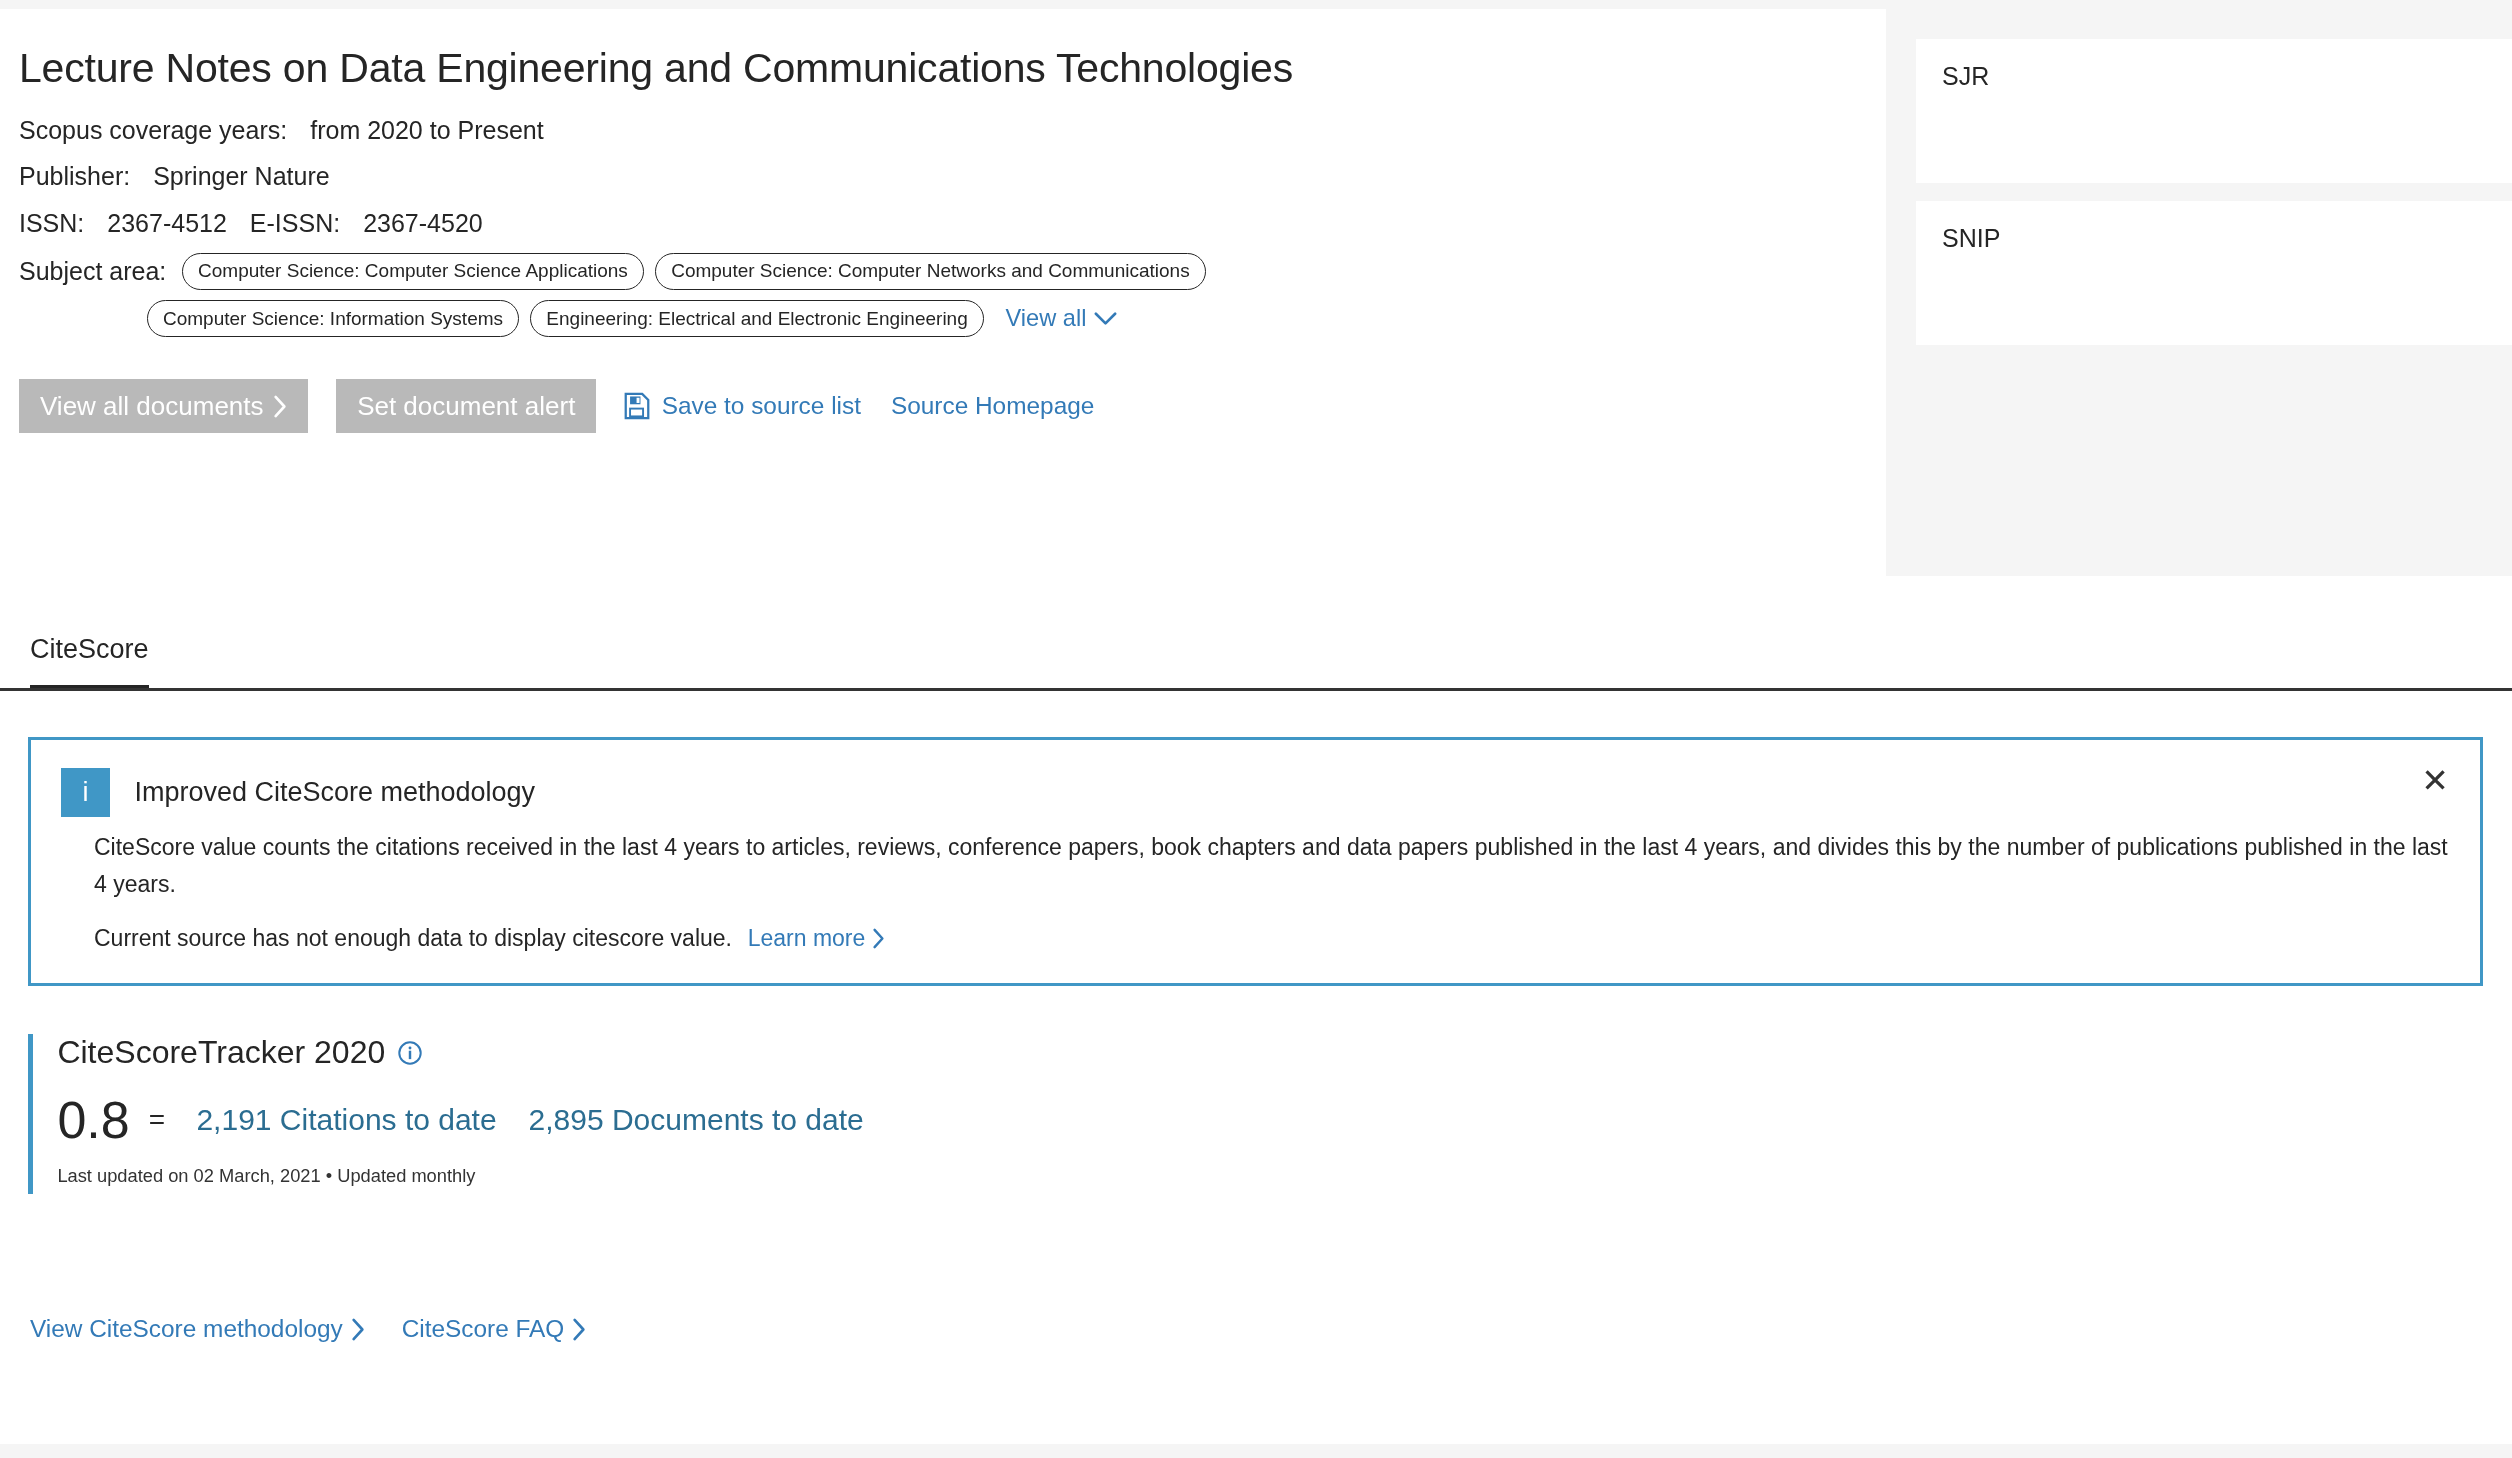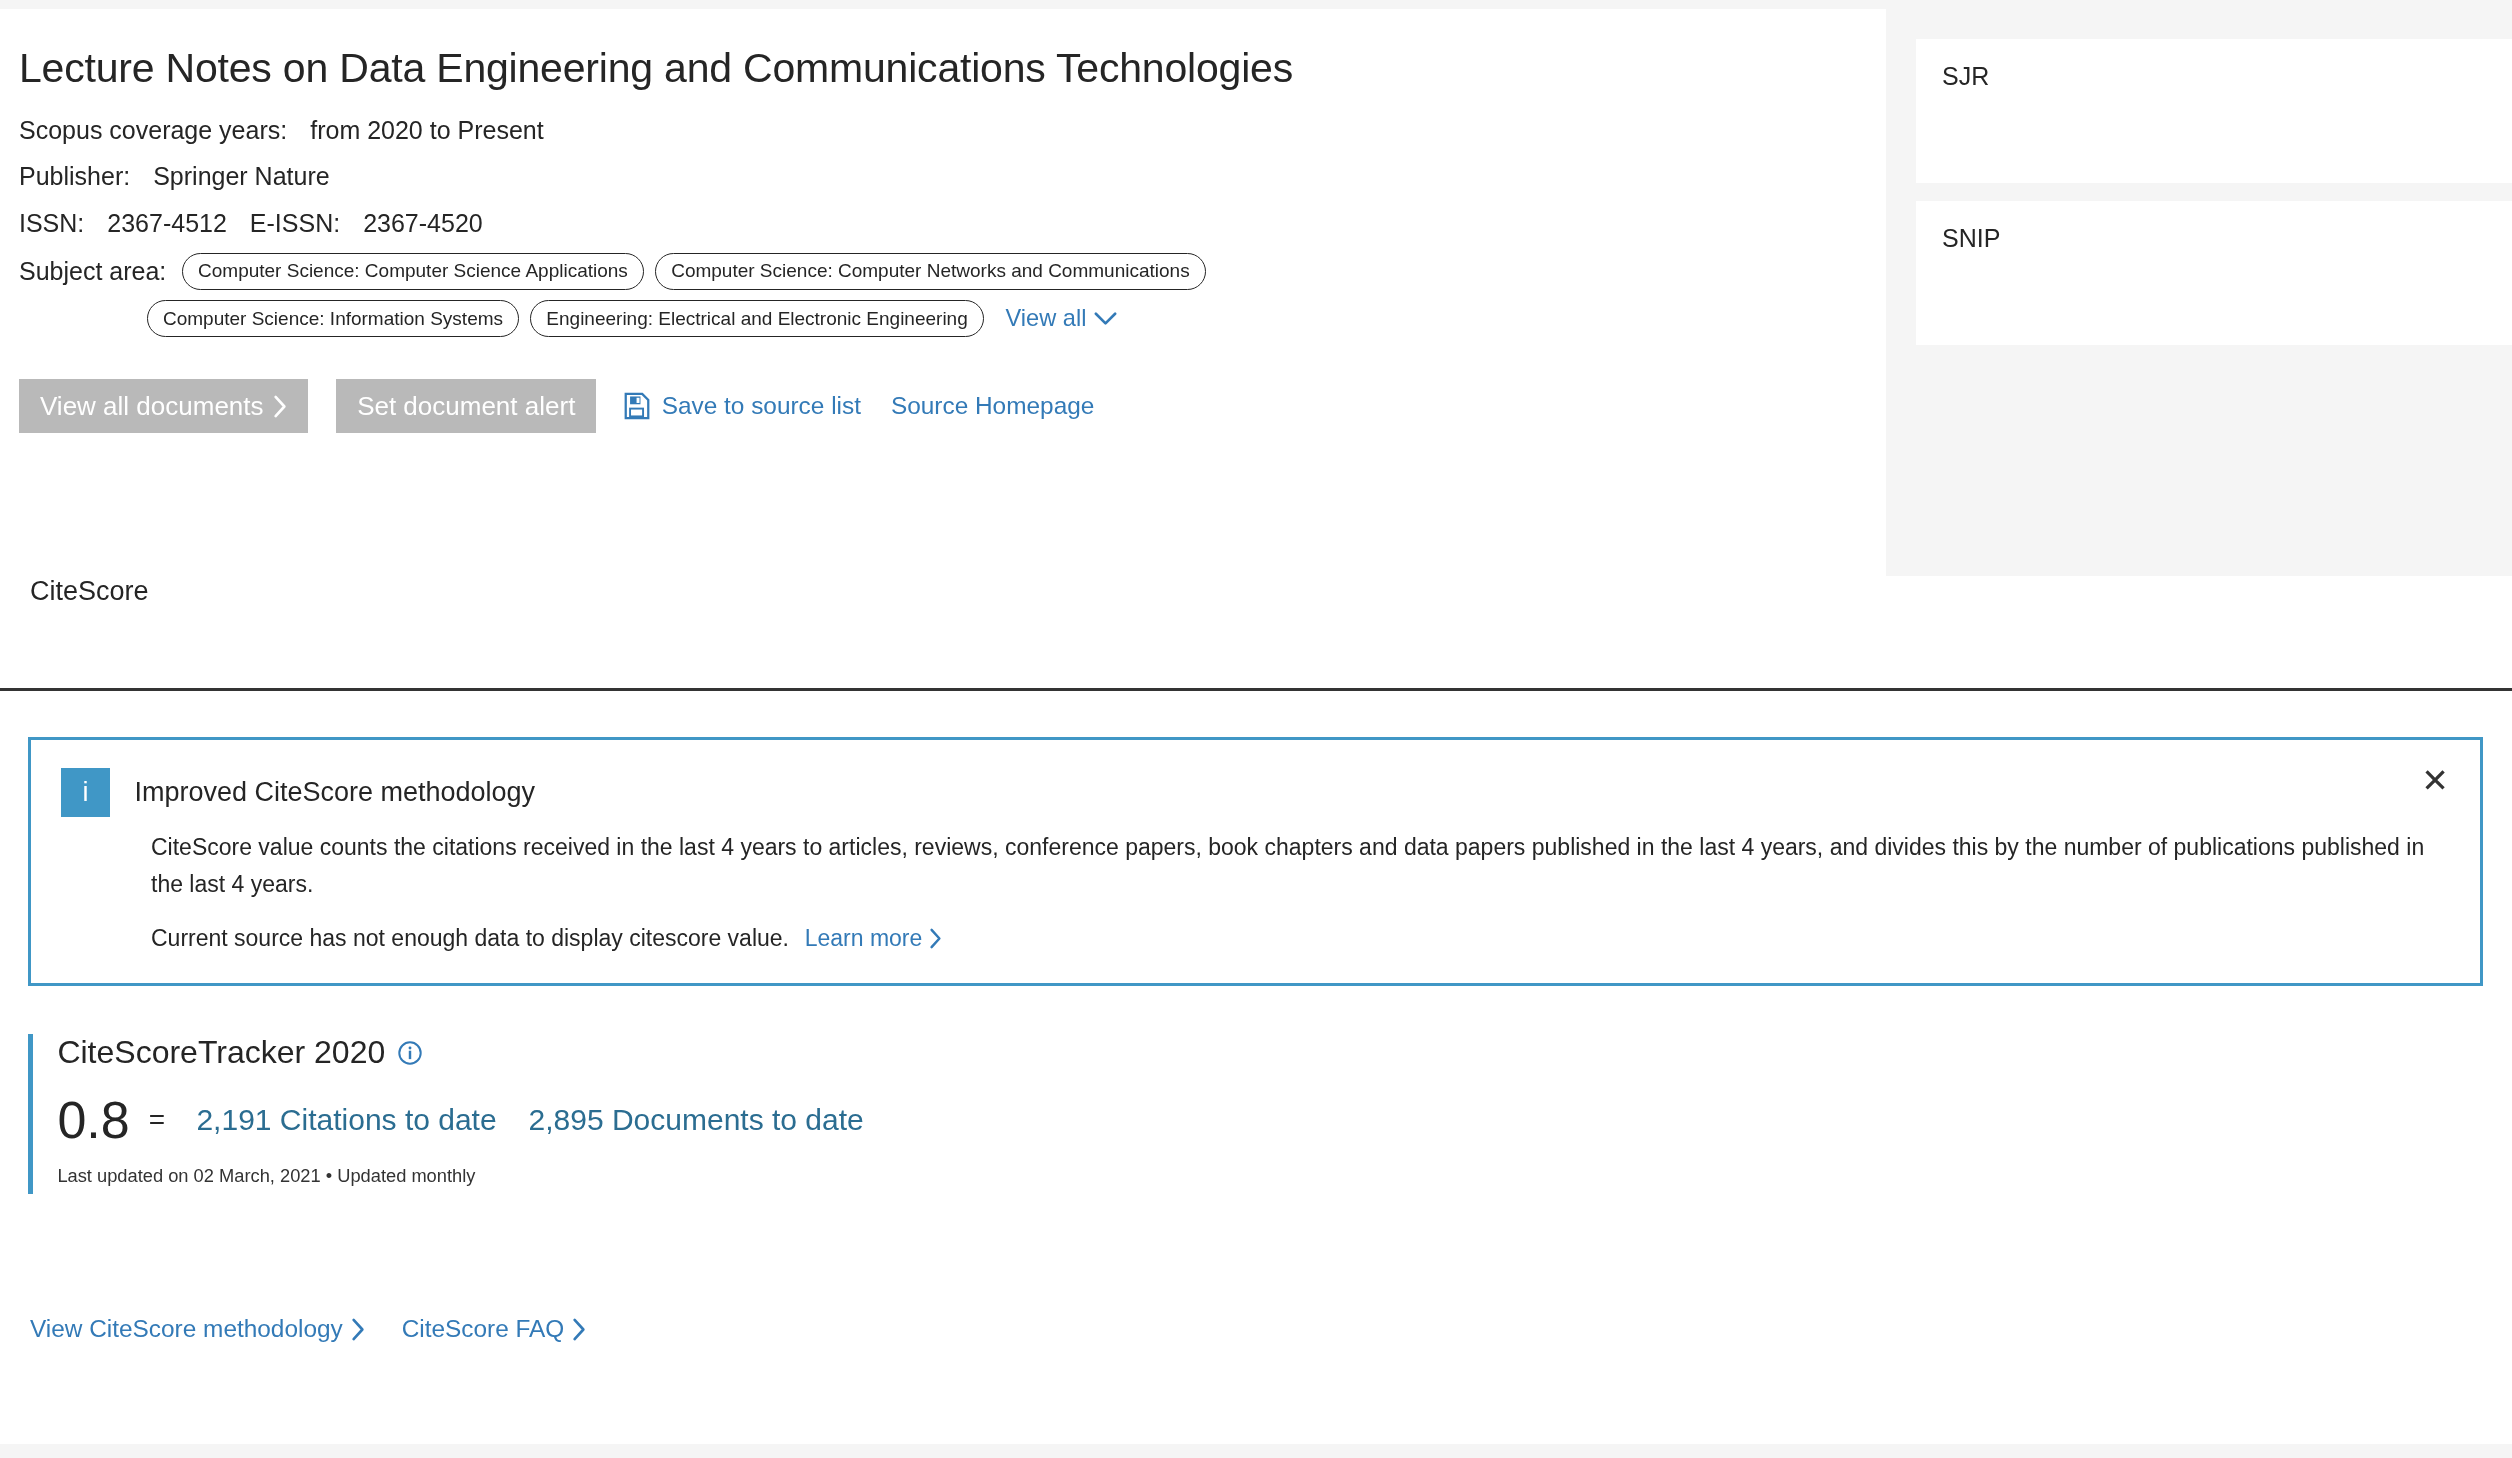--- a/index.html
+++ b/index.html
@@ -76,21 +76,21 @@
   .metric-head { display:flex; align-items:flex-start; justify-content:space-between; }
   .metric-label { font-size: 25px; color: #252525; }
 
   
   .tabs-wrap {
     position: absolute; left: 0; top: 576px;
     width: 2512px; height: 115px; background: #ffffff;
     padding-left: 30px;
   }
   .tab {
-    display: inline-flex; flex-direction: row; justify-content: flex-end;
+    display: inline-flex; flex-direction: column; justify-content: flex-end;
     height: 115px; padding-bottom: 0; cursor: pointer;
   }
   .tab-label { font-size: 27px; color: #252525; padding-bottom: 20px; }
   .tab-underline { height: 6.1px; background: #252525; width: 100%; }
   .tabs-rule {
     position: absolute; left: 0; bottom: 0; width: 2512px; height: 2.6px;
     background: #343434;
   }
 
   
@@ -100,21 +100,21 @@
     border: 3.5px solid #4097c6; background: #ffffff;
     padding: 28px 30px 0 30px;
   }
   .notice-row { display: flex; align-items: flex-start; }
   .notice-badge {
     width: 49px; height: 49px; background: #4097c6; color: #ffffff;
     display: inline-flex; align-items: center; justify-content: center;
     font-size: 27px; flex: 0 0 49px; margin-right: 24.4px;
   }
   .notice-title { font-size: 27px; color: #252525; line-height: 49px; }
-  .notice-body { margin-left: 90px; margin-top: 12.2px; }
+  .notice-body { margin-left: 33px; margin-top: 12.2px; }
   .notice-p { font-size: 23px; color: #252525; line-height: 1.62; }
   .notice-p2 { font-size: 23px; color: #252525; margin-top: 21px; display:flex; align-items:center; }
   .learn-more {
     color: #337ab7; margin-left: 15.7px; display: inline-flex; align-items: center; cursor: pointer;
   }
   .learn-more .chev { margin-left: 7px; display:inline-flex; }
   .notice-close {
     position: absolute; right: 31px; top: 24.4px;
     font-size: 33px; line-height: 1; color: #333333; cursor: pointer;
     background: none; border: none; font-family: inherit;

